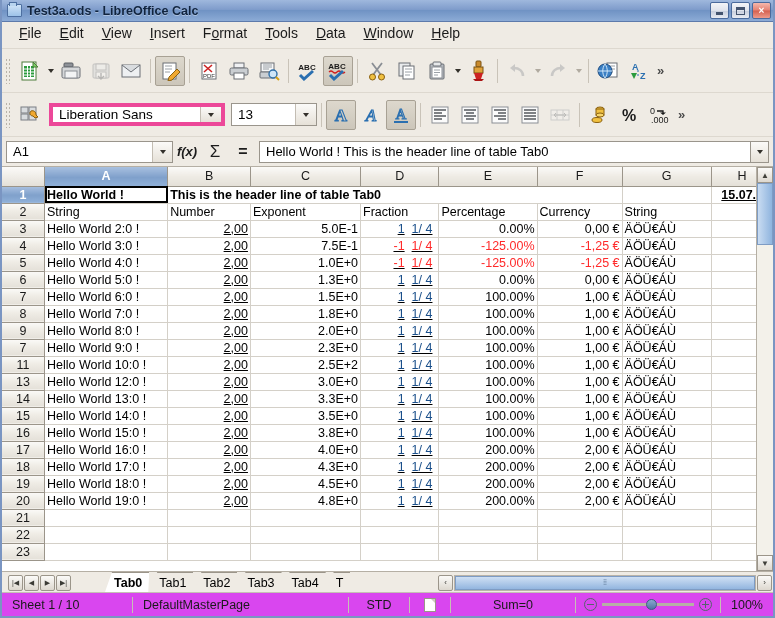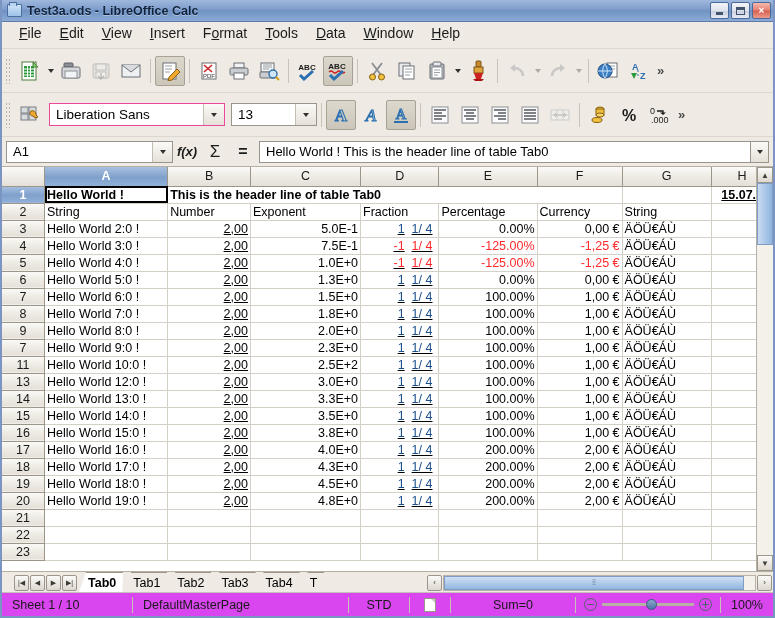--- a/index.html
+++ b/index.html
@@ -234,21 +234,21 @@
   .sb-thumb {
     height:62px; margin:0; background:linear-gradient(to right,#c9dcf2,#8fb4de);
     border:1px solid #7e9cc4;
   }
   .sb-track { flex:1; background:#f3f1ea; }
 
   
   .tabbar {
     height: 21px; display:flex; align-items:stretch;
     background:#efebe4; border-top:1px solid #b5afa4;
-    flex:none; padding-left:10px;
+    flex:none; padding-left:4px;gap:32px;
   }
   .navbtns { display:flex; align-items:center; gap:1px; padding:1px 2px 0 2px; }
   .navbtn {
     width:15px; height:16px; border:1px solid #9b958a; border-radius:2px;
     background:linear-gradient(to bottom,#fbfaf8,#ddd8cf);
     display:flex;align-items:center;justify-content:center;
     font-size:7px; color:#3b3b36;
   }
   .tabs { display:flex; align-items:flex-end; overflow:hidden; flex:1; }
   .tab {
@@ -510,21 +510,21 @@
       <svg width="22" height="20" viewBox="0 0 22 20">
         <rect x="2" y="2" width="7" height="6" fill="#d9dcdf" stroke="#7a7e84"></rect>
         <rect x="10" y="2" width="7" height="6" fill="#d9dcdf" stroke="#7a7e84"></rect>
         <rect x="2" y="9" width="7" height="6" fill="#d9dcdf" stroke="#7a7e84"></rect>
         <rect x="10" y="9" width="7" height="6" fill="#d9dcdf" stroke="#7a7e84"></rect>
         <path d="M12 6c3-1 5 1 5 4l2 2-3 1-2-2c-3 0-4-3-2-5z" fill="#f0a830" stroke="#8a6010"></path>
       </svg>
     </div>
 
     <div style="display:flex;align-items:center;margin-left:4px;">
-      <div style="position:relative;width:176px;height:23px;background:#fff;border:1px solid #ec4899;display:flex;align-items:center;padding-left:6px;">
+      <div style="position:relative;width:176px;height:23px;background:#fff;border:4px solid #ec4899;display:flex;align-items:center;padding-left:6px;">
         <span style="font-size:13.5px;color:#000;">Liberation Sans</span>
         <div style="position:absolute;right:0;top:0;bottom:0;width:21px;border-left:1px solid #c3bdb3;background:linear-gradient(to bottom,#fbfaf8,#e6e1d8);display:flex;align-items:center;justify-content:center;">
           <div class="caret"></div>
         </div>
       </div>
       <div style="position:relative;width:86px;height:23px;background:#fff;border:1px solid #9a958c;display:flex;align-items:center;padding-left:6px;margin-left:6px;">
         <span style="font-size:13.5px;color:#000;">13</span>
         <div style="position:absolute;right:0;top:0;bottom:0;width:21px;border-left:1px solid #c3bdb3;background:linear-gradient(to bottom,#fbfaf8,#e6e1d8);display:flex;align-items:center;justify-content:center;">
           <div class="caret"></div>
         </div>

